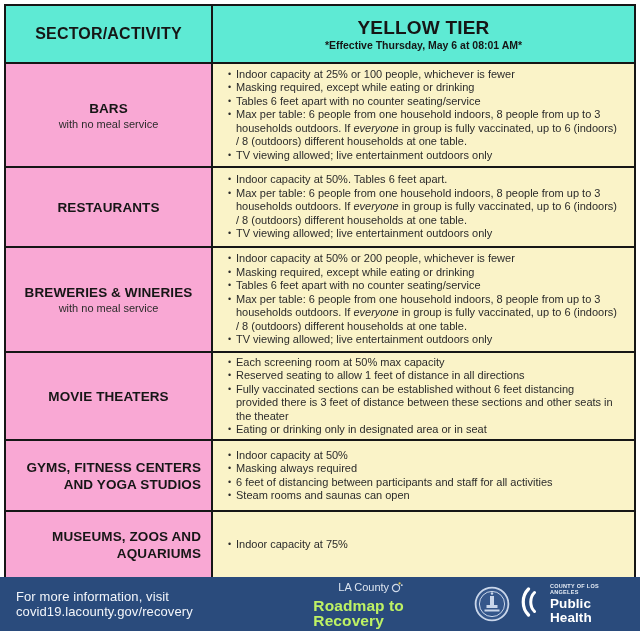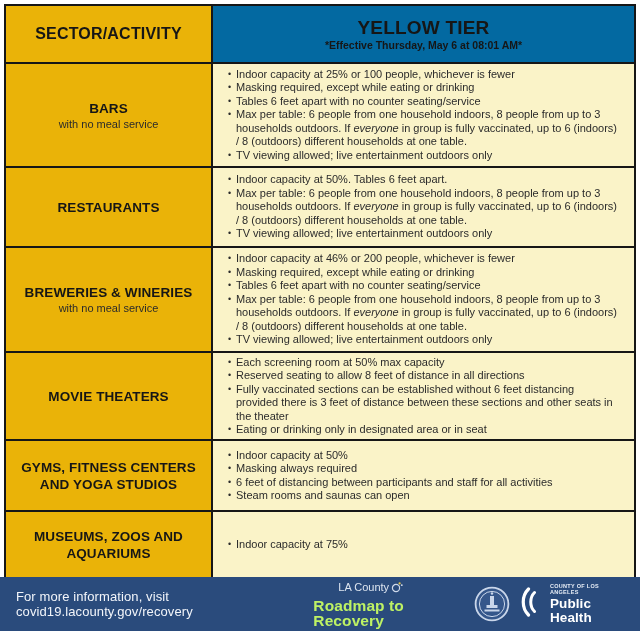--- a/index.html
+++ b/index.html
@@ -20,27 +20,27 @@
     width:207px;flex:0 0 207px;border-right:2px solid #161616;
     display:flex;flex-direction:column;align-items:center;justify-content:center;
     text-align:center;box-sizing:border-box;padding:4px 10px;
   }
   .cell-right{
     flex:1;display:flex;flex-direction:column;justify-content:center;
     box-sizing:border-box;padding:9px 16px 9px 10px;
   }
   
   .header-row{height:56px;}
-  .header-row .cell-left{background:#eab308;}
-  .header-row .cell-right{background:#0369a1;align-items:center;text-align:center;padding:4px 26px;}
+  .header-row .cell-left{background:#5eead4;}
+  .header-row .cell-right{background:#5eead4;align-items:center;text-align:center;padding:4px 26px;}
   .sector-header-label{font-size:16px;font-weight:bold;color:#161616;letter-spacing:.2px;}
   .tier-title{font-size:19px;font-weight:bold;color:#161616;letter-spacing:.2px;line-height:21px;}
   .tier-subtitle{font-size:10.5px;font-weight:bold;color:#161616;margin-top:1px;}
   
-  .body-row .cell-left{background:#eab308;}
+  .body-row .cell-left{background:#f9a8d4;text-align:right;}
   .body-row .cell-right{background:#faf3c8;}
   .sector-name{font-size:13.5px;font-weight:bold;color:#161616;line-height:17px;letter-spacing:.1px;}
   .sector-subtitle{font-size:11px;color:#2b2b2b;line-height:13px;margin-top:1px;}
   .bullet-item{display:flex;font-size:11px;line-height:13.5px;color:#2b2b2b;}
   .bullet-dot{flex:0 0 13px;text-align:center;font-size:9px;line-height:13.5px;color:#2b2b2b;}
   .bullet-text{flex:1;}
   .bullet-text em{font-style:italic;}
   
   [data-row-key="bars"]{height:104px;}
   [data-row-key="restaurants"]{height:80px;}
@@ -134,21 +134,21 @@
 
   <div class="t-row body-row" data-row-key="breweries_wineries">
     <div class="cell-left">
       <div class="sector-name">BREWERIES &amp; WINERIES</div>
       <div class="sector-subtitle">with no meal service</div>
     </div>
     <div class="cell-right">
       <div class="bullet-list">
           <div class="bullet-item">
             <span class="bullet-dot">•</span>
-            <span class="bullet-text">Indoor capacity at 46% or 200 people, whichever is fewer</span>
+            <span class="bullet-text">Indoor capacity at 50% or 200 people, whichever is fewer</span>
           </div>
           <div class="bullet-item">
             <span class="bullet-dot">•</span>
             <span class="bullet-text">Masking required, except while eating or drinking</span>
           </div>
           <div class="bullet-item">
             <span class="bullet-dot">•</span>
             <span class="bullet-text">Tables 6 feet apart with no counter seating/service</span>
           </div>
           <div class="bullet-item">
@@ -169,21 +169,21 @@
 
     </div>
     <div class="cell-right">
       <div class="bullet-list">
           <div class="bullet-item">
             <span class="bullet-dot">•</span>
             <span class="bullet-text">Each screening room at 50% max capacity</span>
           </div>
           <div class="bullet-item">
             <span class="bullet-dot">•</span>
-            <span class="bullet-text">Reserved seating to allow 8 feet of distance in all directions</span>
+            <span class="bullet-text">Reserved seating to allow 1 feet of distance in all directions</span>
           </div>
           <div class="bullet-item">
             <span class="bullet-dot">•</span>
             <span class="bullet-text">Fully vaccinated sections can be established without 6 feet distancing provided there is 3 feet of distance between these sections and other seats in the theater</span>
           </div>
           <div class="bullet-item">
             <span class="bullet-dot">•</span>
             <span class="bullet-text">Eating or drinking only in designated area or in seat</span>
           </div>
         </div>

